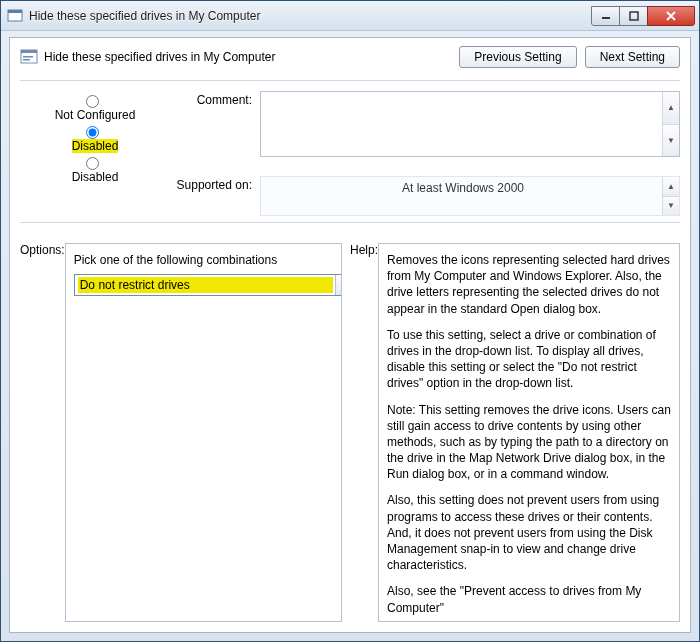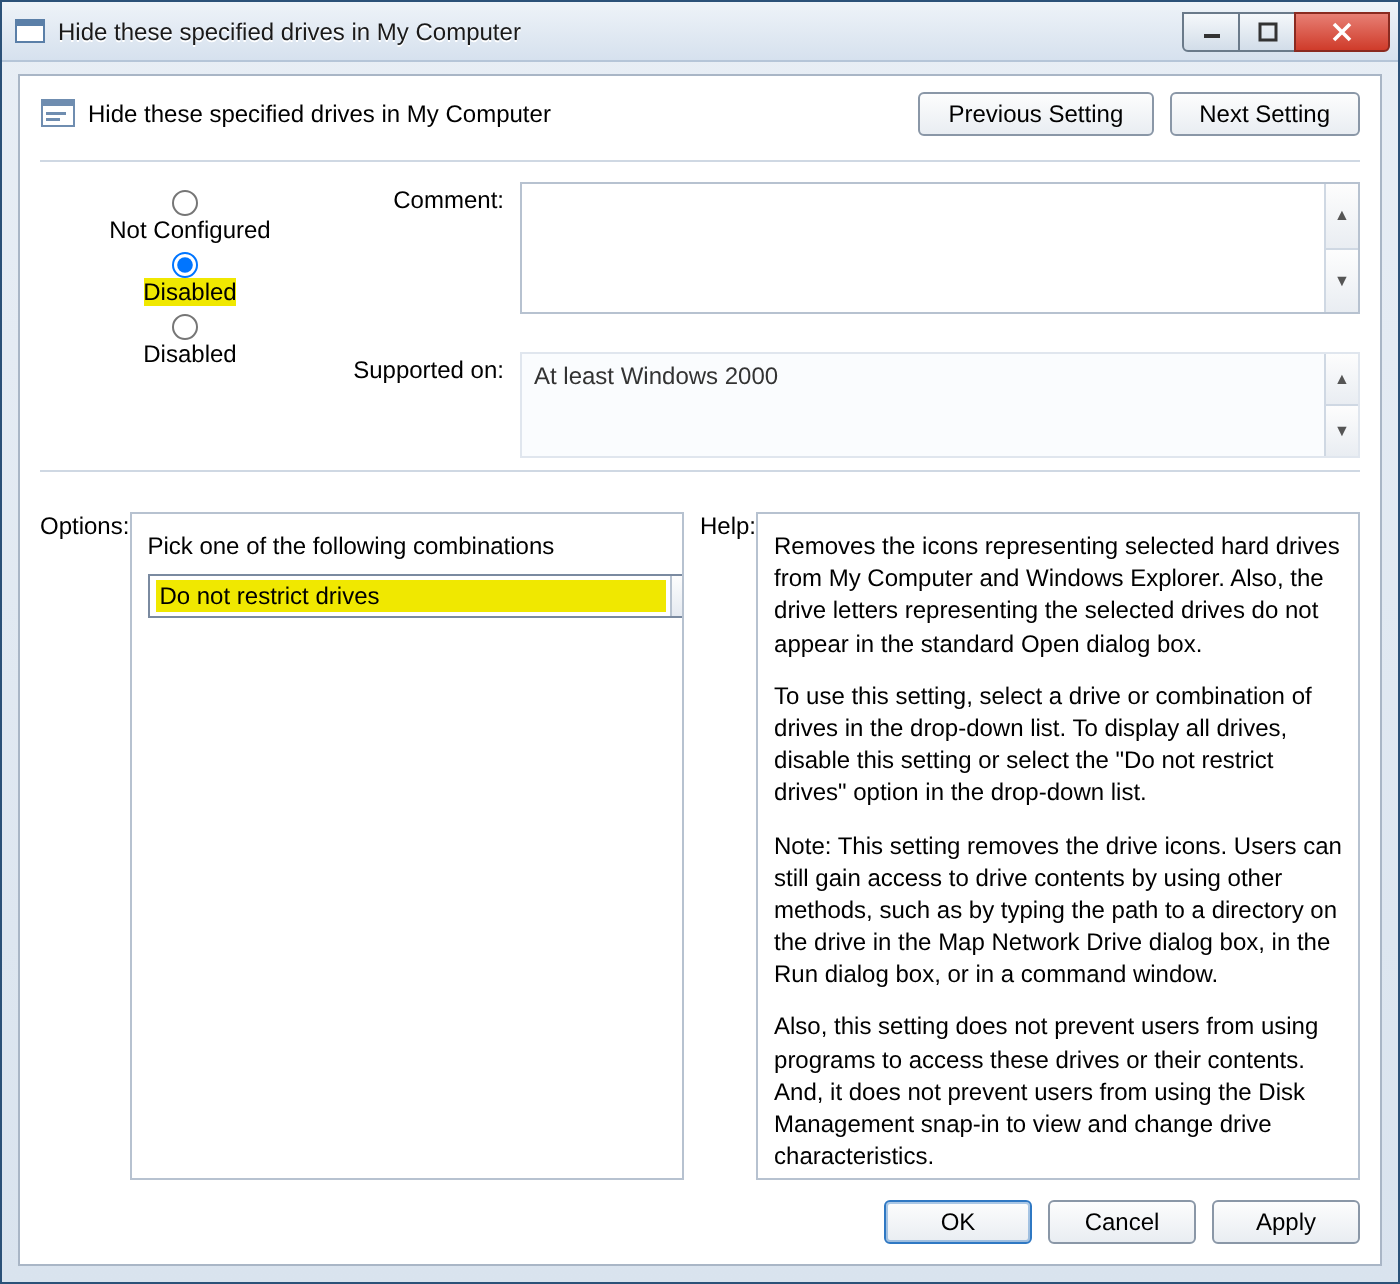--- a/index.html
+++ b/index.html
@@ -24,21 +24,21 @@
 .radio-row { display: flex; align-items: center; margin: 4px 0; flex-direction: column; }
 .radio-row input { margin-right: 6px; }
 .hl { background: #f0e800; }
 .config-right { flex: 1; display: flex; flex-direction: column; gap: 19px; }
 .cr-row { display: flex; align-items: flex-start; }
 .cr-label { width: 90px; text-align: right; padding-right: 8px; padding-top: 2px; }
 .comment-box { flex: 1; height: 66px; border: 1px solid #b7c2d0; background: #fff; position: relative; }
 .spin { position: absolute; right: 0; top: 0; bottom: 0; width: 17px; display: flex; flex-direction: column; }
 .spin div { flex: 1; border-left: 1px solid #cfd8e3; display: flex; align-items: center; justify-content: center; font-size: 8px; color: #555; background: linear-gradient(#fdfdfd,#e9edf2); border-bottom: 1px solid #cfd8e3; }
 .spin div:last-child { border-bottom: none; }
-.supported-box { flex: 1; height: 53px; border: 1px solid #e0e6ee; background: #fafcfe; position: relative; padding: 4px 20px 4px 6px; color: #333; }
+.supported-box { flex: 1; height: 40px; border: 1px solid #e0e6ee; background: #fafcfe; position: relative; padding: 4px 20px 4px 6px; color: #333; text-align: center; }
 .lower { flex: 1; display: flex; gap: 8px; margin-top: 10px; min-height: 0; }
 .lower-col { display: flex; min-height: 0; }
 .lower-col.left { width: 322px; }
 .lower-col.right { flex: 1; }
 .lower-label { margin-bottom: 4px; }
 .panel { flex: 1; border: 1px solid #b7c2d0; padding: 8px; overflow: auto; background: #fff; font-size: 12px; line-height: 1.35; }
 .panel p { margin-bottom: 10px; }
 .combo { position: relative; width: 280px; height: 22px; border: 1px solid #7a8aa0; background: #fff; margin-top: 6px; }
 .combo .combo-text { position: absolute; left: 3px; right: 20px; top: 2px; bottom: 2px; padding: 0 2px; background: #f0e800; display: flex; align-items: center; white-space: nowrap; overflow: hidden; }
 .combo .combo-btn { position: absolute; right: 0; top: 0; bottom: 0; width: 18px; background: linear-gradient(#fdfdfd,#e5eaf1); border-left: 1px solid #b7c2d0; display: flex; align-items: center; justify-content: center; font-size: 8px; color: #333; }
@@ -152,19 +152,14 @@
         <div class="panel">
           <p>Removes the icons representing selected hard drives from My Computer and Windows Explorer. Also, the drive letters representing the selected drives do not appear in the standard Open dialog box.</p>
           <p>To use this setting, select a drive or combination of drives in the drop-down list. To display all drives, disable this setting or select the "Do not restrict drives" option in the drop-down list.</p>
           <p>Note: This setting removes the drive icons. Users can still gain access to drive contents by using other methods, such as by typing the path to a directory on the drive in the Map Network Drive dialog box, in the Run dialog box, or in a command window.</p>
           <p>Also, this setting does not prevent users from using programs to access these drives or their contents. And, it does not prevent users from using the Disk Management snap-in to view and change drive characteristics.</p>
           <p>Also, see the "Prevent access to drives from My Computer"</p>
         </div>
       </div>
     </div>
 
-    <div class="footer">
-      <button class="btn default">OK</button>
-      <button class="btn">Cancel</button>
-      <button class="btn">Apply</button>
-    </div>
   </div>
 </div>
 
 </body></html>

